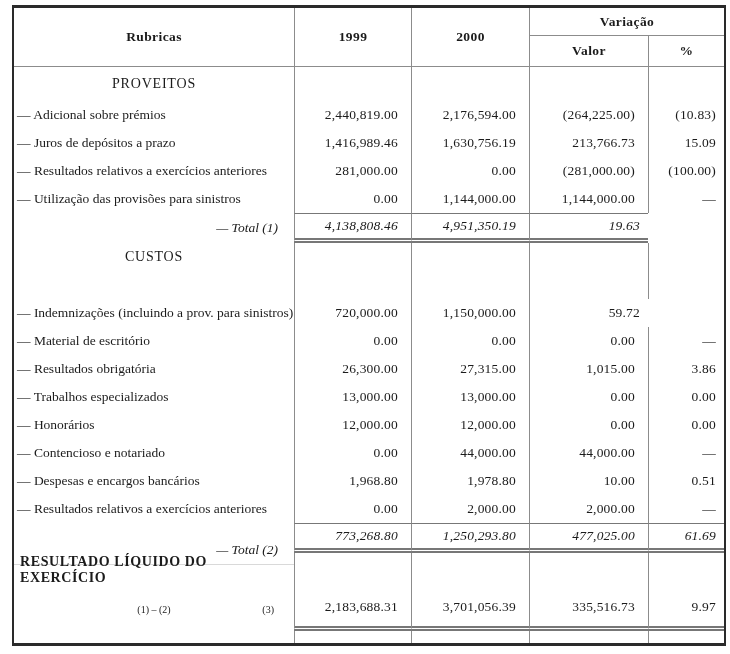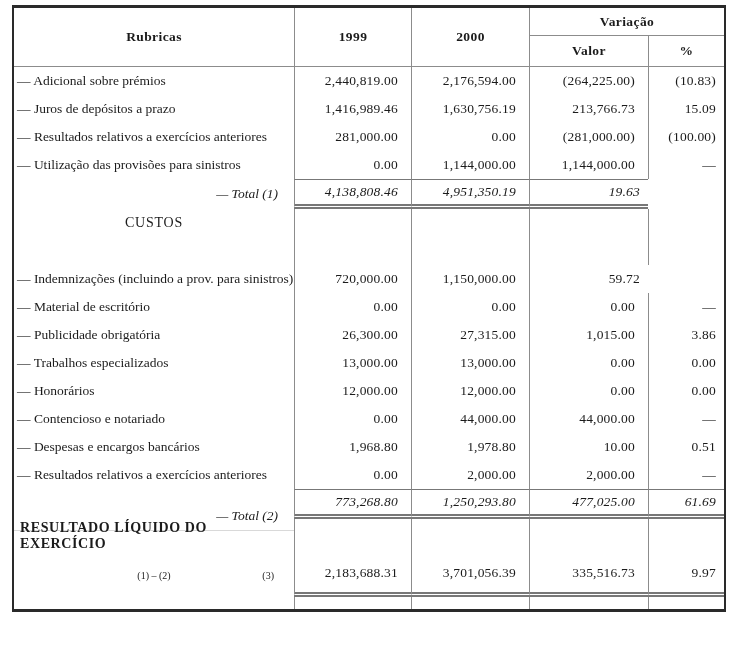--- a/index.html
+++ b/index.html
@@ -77,20 +77,29 @@
 
   <div class="grid5 hdr">
     <div class="hc h-rubricas">Rubricas</div>
     <div class="hc h-1999 vline">1999</div>
     <div class="hc h-2000 vline">2000</div>
     <div class="hc h-var vline">Variação</div>
     <div class="hc h-valor vline">Valor</div>
     <div class="hc h-pct vline">%</div>
   </div>
 
+  <div class="grid5 r-sect">
+    <div class="cell">
+      <span class="sect-title">PROVEITOS</span>
+    </div>
+    <div class="cell vline"></div>
+    <div class="cell vline"></div>
+    <div class="cell vline"></div>
+    <div class="cell vline"></div>
+  </div>
 
   <div class="grid5 r-item">
     <div class="cell lbl">— Adicional sobre prémios</div>
     <div class="cell num vline">2,440,819.00</div>
     <div class="cell num vline">2,176,594.00</div>
     <div class="cell num vline">(264,225.00)</div>
     <div class="cell num pct vline">(10.83)</div>
   </div>
   <div class="grid5 r-item">
     <div class="cell lbl">— Juros de depósitos a prazo</div>
@@ -138,21 +147,21 @@
     <div class="cell num pct vline">59.72</div>
   </div>
   <div class="grid5 r-item">
     <div class="cell lbl">— Material de escritório</div>
     <div class="cell num vline">0.00</div>
     <div class="cell num vline">0.00</div>
     <div class="cell num vline">0.00</div>
     <div class="cell num pct vline">—</div>
   </div>
   <div class="grid5 r-item">
-    <div class="cell lbl">— Publicidade obrigatória</div>
+    <div class="cell lbl">— Resultados obrigatória</div>
     <div class="cell num vline">26,300.00</div>
     <div class="cell num vline">27,315.00</div>
     <div class="cell num vline">1,015.00</div>
     <div class="cell num pct vline">3.86</div>
   </div>
   <div class="grid5 r-item">
     <div class="cell lbl">— Trabalhos especializados</div>
     <div class="cell num vline">13,000.00</div>
     <div class="cell num vline">13,000.00</div>
     <div class="cell num vline">0.00</div>

